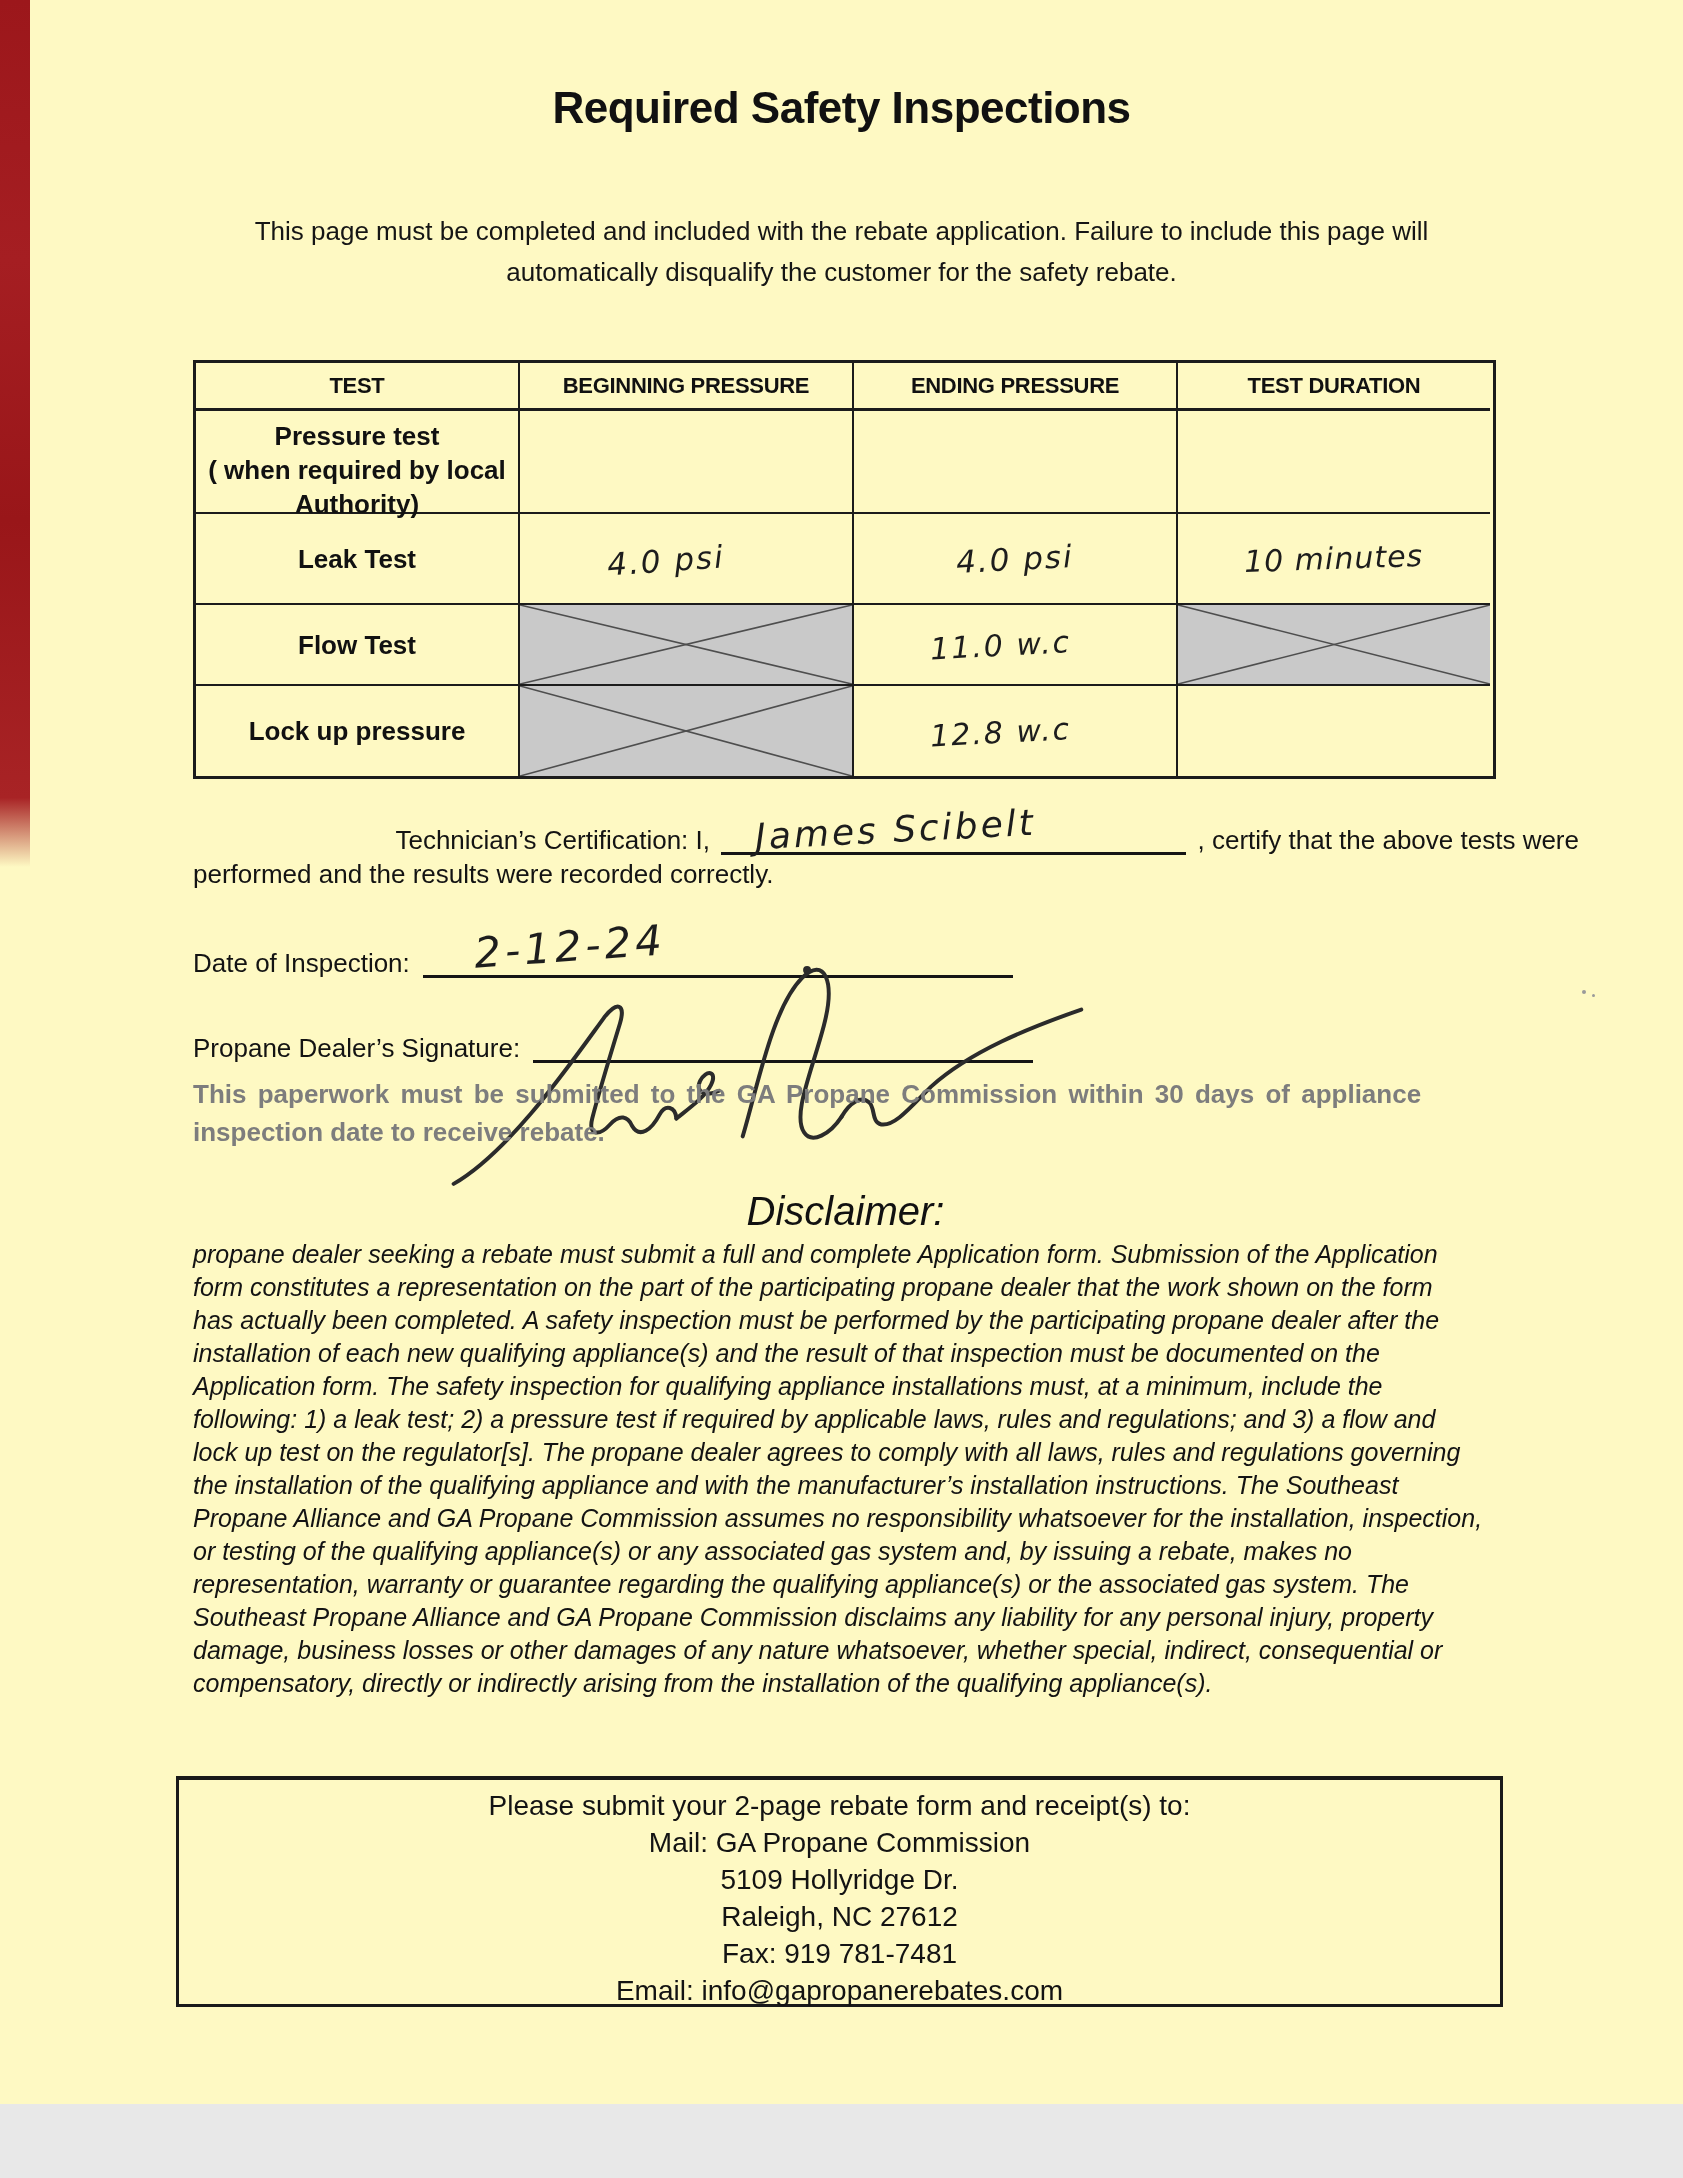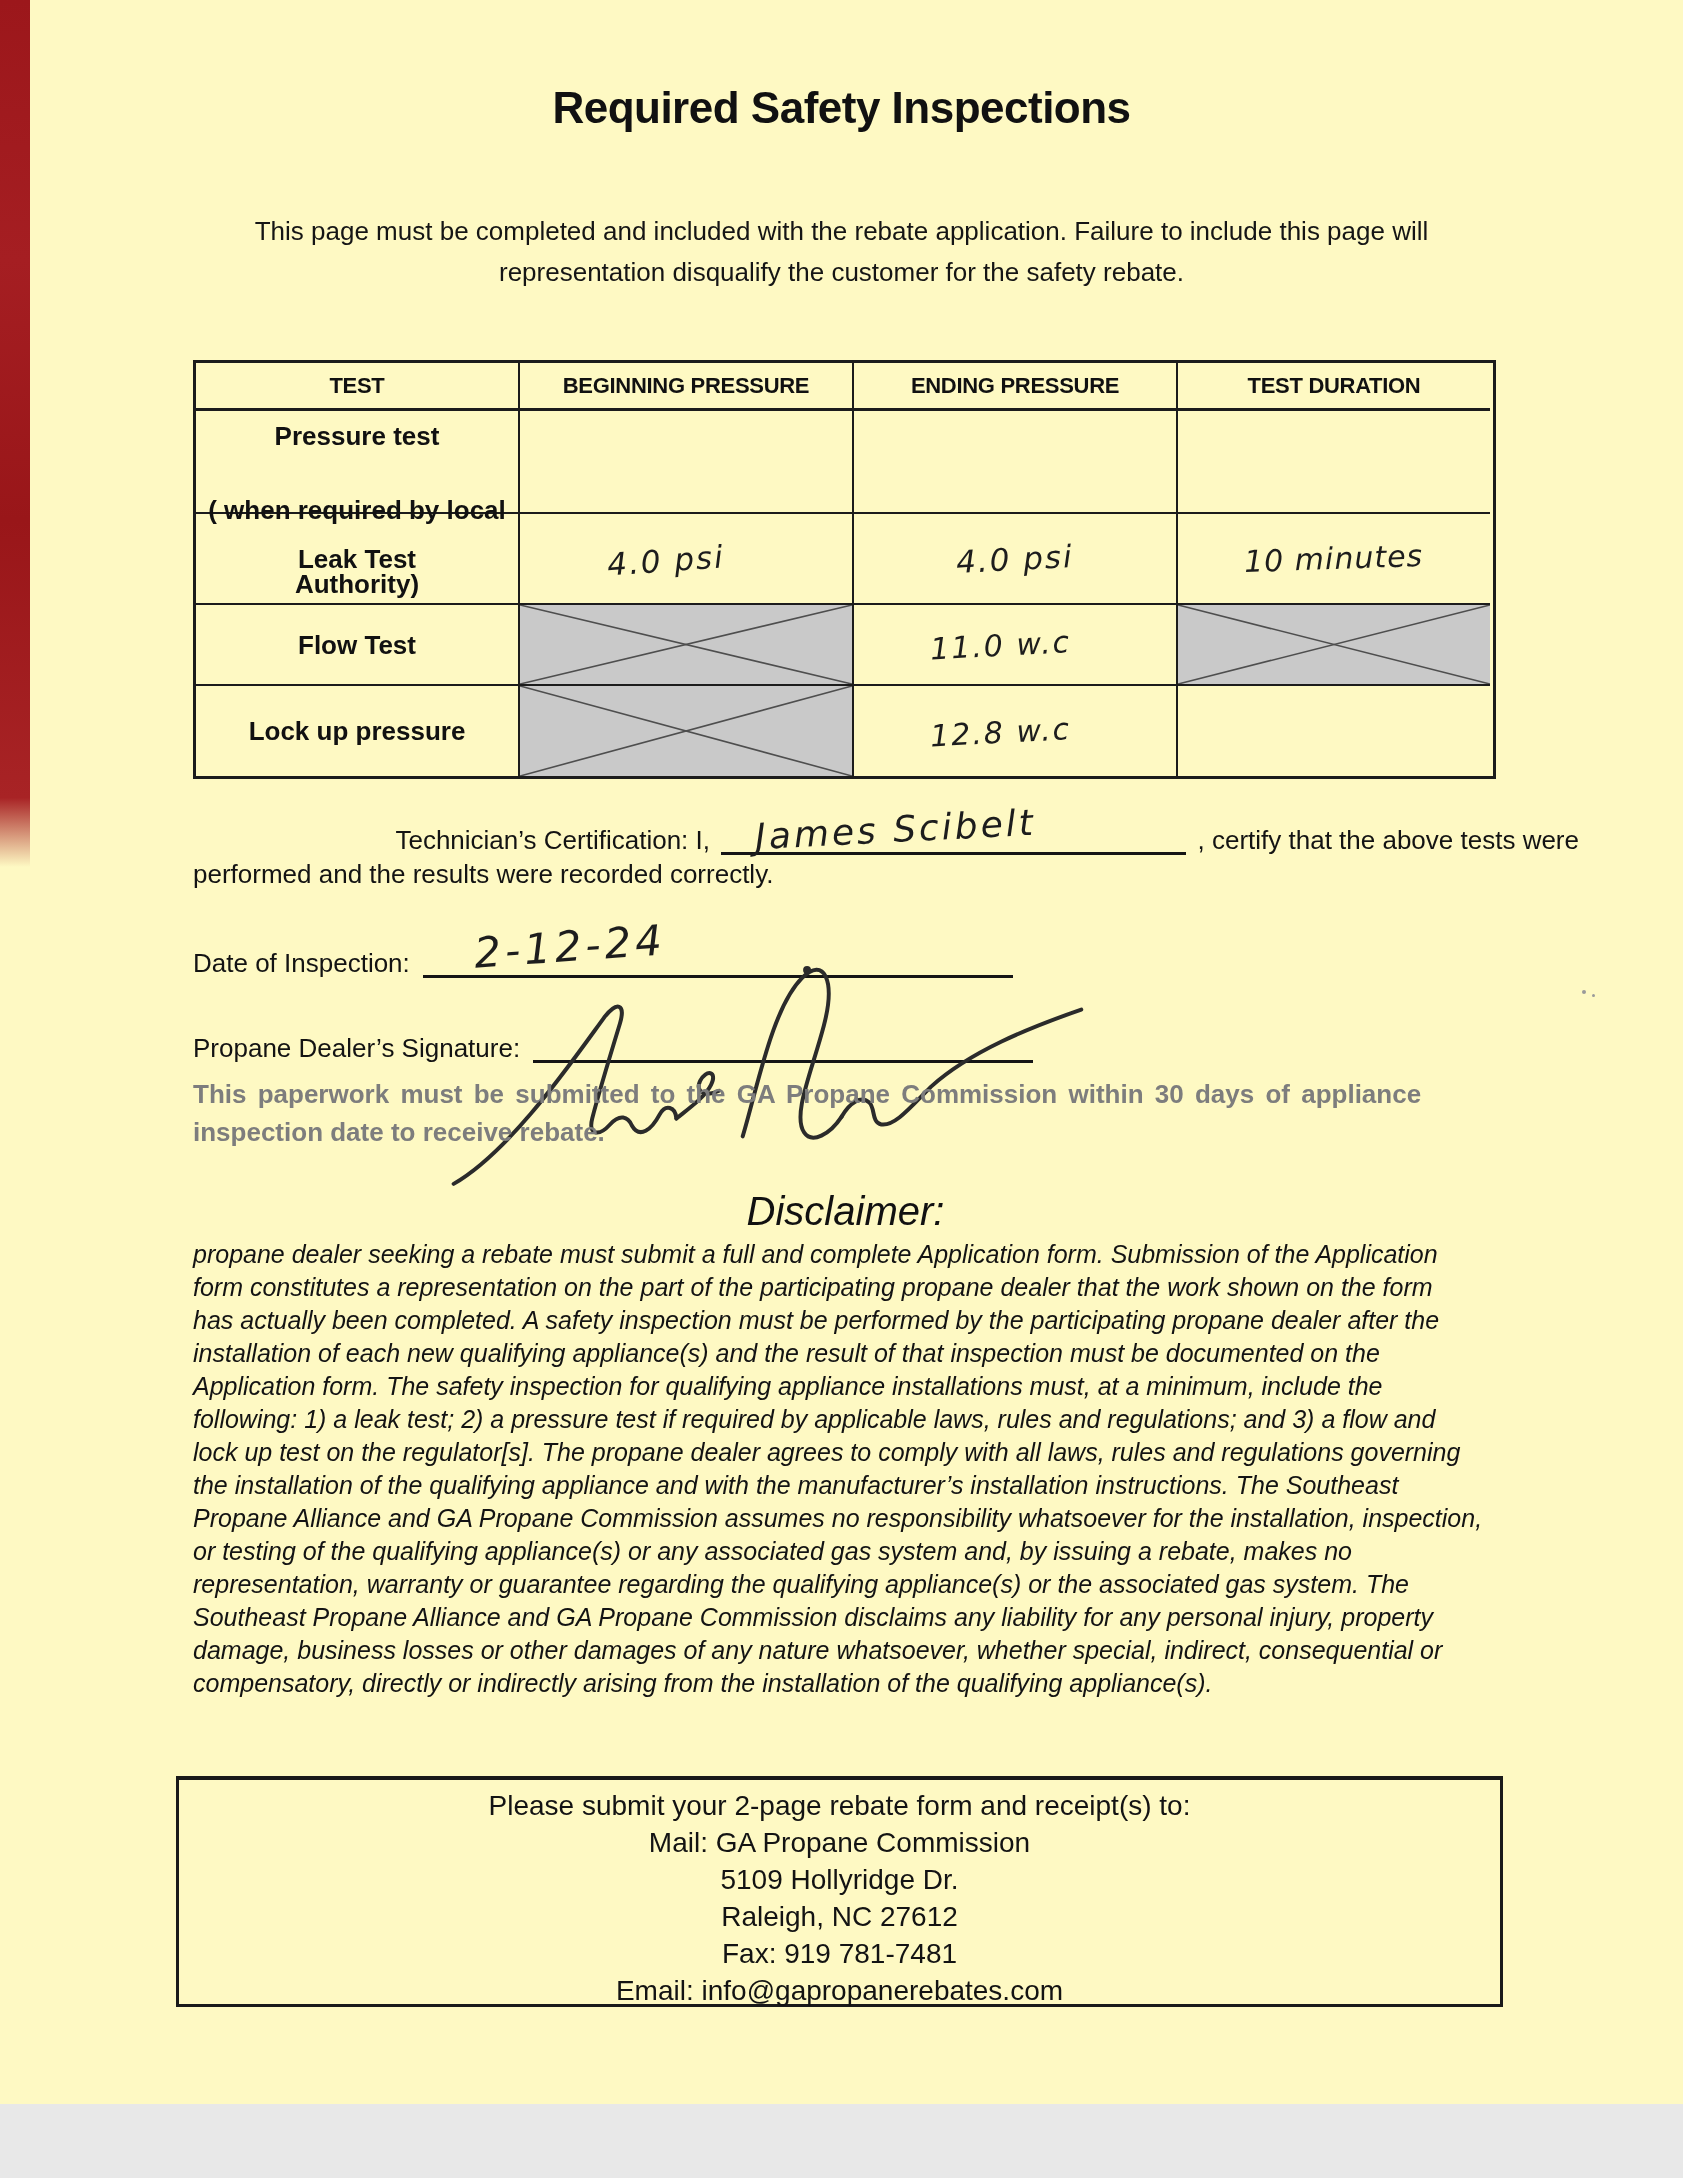--- a/index.html
+++ b/index.html
@@ -21,21 +21,21 @@
         font-size:26px;line-height:41px;color:#151515;}
   
   .stable{position:absolute;left:193px;top:360px;width:1297px;border:3px solid #1c1c1c;
         display:grid;grid-template-columns:324px 334px 324px 312px;
         grid-template-rows:48px 103px 91px 81px 90px;box-sizing:content-box;}
   .cell{border-right:2px solid #1c1c1c;border-bottom:2px solid #1c1c1c;position:relative;
         display:flex;align-items:center;justify-content:center;flex-direction:column;overflow:visible;}
   .cell.last-col{border-right:none;}
   .cell.last-row{border-bottom:none;}
   .hcell{font-weight:bold;font-size:22px;letter-spacing:-0.3px;border-bottom-width:3px;}
-  .tcell{font-weight:bold;font-size:26px;line-height:34px;text-align:center;justify-content:flex-start;padding-top:8px;box-sizing:border-box;gap:40px;}
+  .tcell{font-weight:bold;font-size:26px;line-height:34px;text-align:center;justify-content:flex-start;padding-top:8px;box-sizing:border-box;}
   .tcell.vcenter{justify-content:center;padding-top:0;}
   .crossed{background:#c9c9c9;}
   .crossed svg{position:absolute;left:0;top:0;width:100%;height:100%;}
   
   .hand{font-family:"DejaVu Sans",sans-serif;font-style:italic;color:#1d1d1d;
         letter-spacing:2px;white-space:nowrap;}
   .hw-begin{font-size:31px;transform:rotate(-4deg) translateX(-20px);}
   .hw-end{font-size:31px;transform:rotate(-3deg);}
   .hw-dur{font-size:30px;transform:rotate(-2deg);letter-spacing:1px;}
   .hw-wc{font-size:30px;transform:rotate(-3deg) translateX(-15px);}
@@ -77,21 +77,21 @@
   <div class="red-stripe"></div>
   <div class="bottom-line"></div>
   <div class="speck">
       <i></i>
       <i class="b"></i>
     </div>
 
   <div class="title">Required Safety Inspections</div>
   <div class="intro">
     <div>This page must be completed and included with the rebate application. Failure to include this page will</div>
-    <div>representation disqualify the customer for the safety rebate.</div>
+    <div>automatically disqualify the customer for the safety rebate.</div>
   </div>
 
   <div class="stable">
 
     <div class="cell hcell">TEST</div>
     <div class="cell hcell">BEGINNING PRESSURE</div>
     <div class="cell hcell">ENDING PRESSURE</div>
     <div class="cell hcell last-col">TEST DURATION</div>
 
     <div class="cell tcell">

